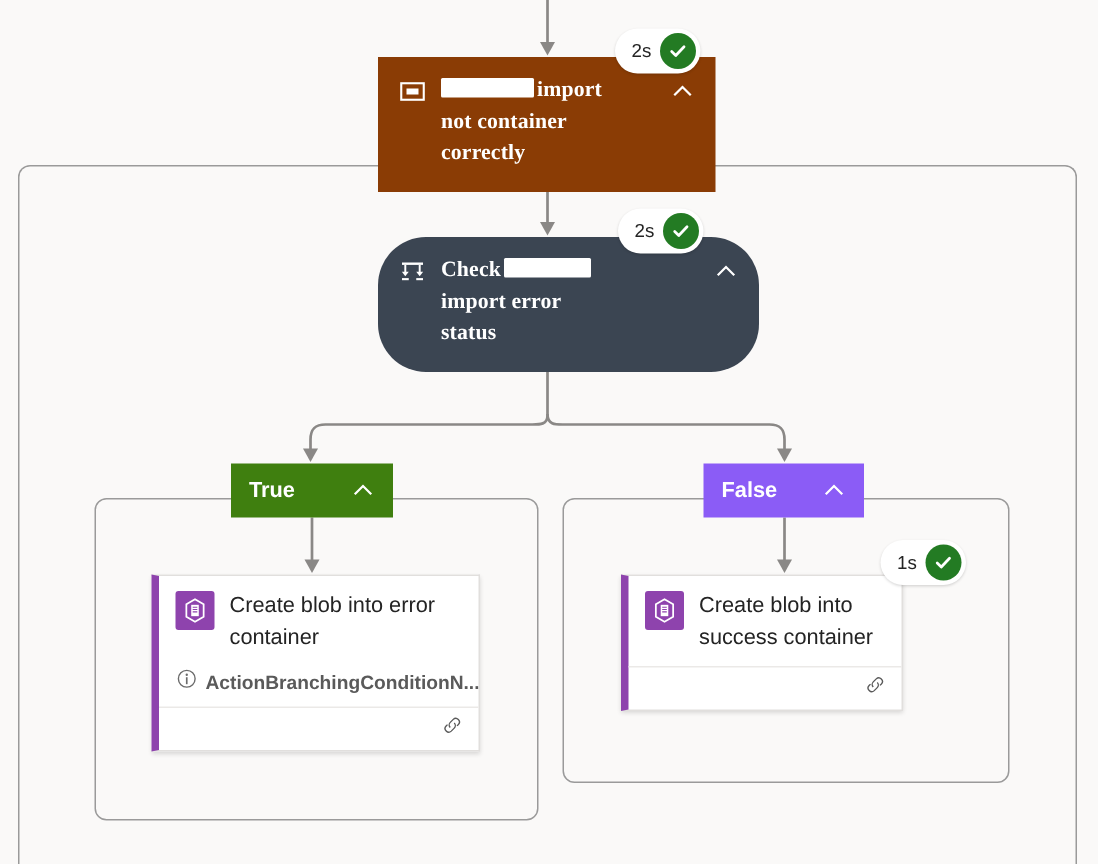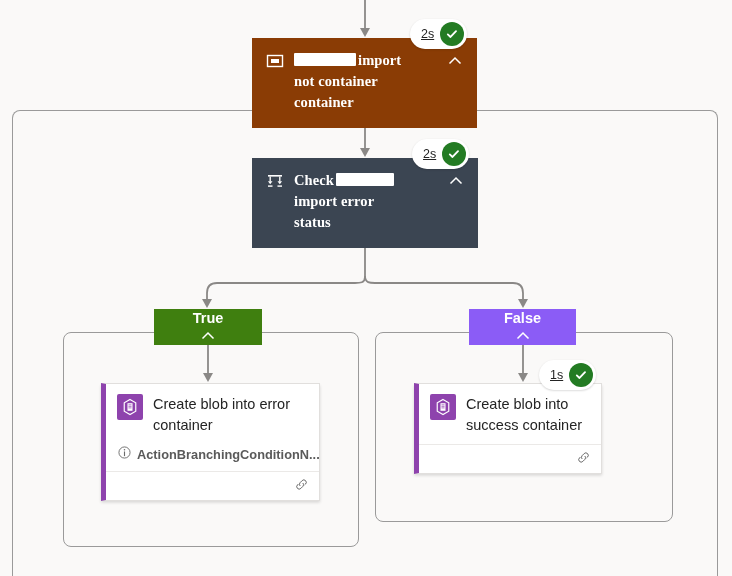--- a/index.html
+++ b/index.html
@@ -92,44 +92,44 @@
   #node-scope {
     left: 252px;
     top: 38px;
     width: 225px;
     height: 90px;
     background: #8a3c05;
   }
   #node-condition {
     left: 252px;
     top: 158px;
-    width: 226px;
+    width: 254px;
     height: 90px;
     background: #3b4552;
+    border-radius: 32px;
   }
 
   .redact {
     display: inline-block;
     background: #ffffff;
     border-radius: 1px;
     height: 13px;
     vertical-align: -1px;
   }
   #redact-1 { width: 62px; margin-right: 2px; }
   #redact-2 { width: 58px; margin-left: 2px; }
 
   
   .branch-head {
     position: absolute;
     box-sizing: border-box;
     display: flex;
     align-items: center;
-    padding: 1px 12px;
+    padding: 18px 12px;
     height: 36px;
-    flex-direction: column;
   }
   .branch-head .blabel {
     color: #ffffff;
     font-size: 14.5px;
     font-weight: bold;
     flex: 1;
   }
   .branch-head .chev { width: 16px; height: 16px; }
   #branch-true {
     left: 154px; top: 309px; width: 108px;
@@ -203,35 +203,34 @@
     display: flex;
     align-items: center;
     padding: 0 3px 0 11px;
     gap: 6px;
     box-shadow: 0 0.8px 2px rgba(0,0,0,0.16);
     z-index: 6;
   }
   .pill .dur {
     font-size: 12.5px;
     color: #242424;
-    text-decoration: underline;
   }
   .pill .dot {
     width: 24px; height: 24px;
     border-radius: 50%;
     display: flex;
     align-items: center;
     justify-content: center;
   }
   .dot.ok { background: #237b23; }
   .dot.skipped { background: #5d5d5d; }
   #pill-scope { left: 410px; top: 19px; }
   #pill-condition { left: 412px; top: 139px; }
   #pill-error { left: 252px; top: 360px; }
-  #pill-success { left: 539px; top: 360px; }
+  #pill-success { left: 587px; top: 360px; }
 </style>
 </head>
 <body>
 
 <div id="canvas">
 
   <svg id="wires" viewBox="0 0 732 576">
     <g fill="none" stroke="#8a8886" stroke-width="1.8">
 
       <path d="M365,0 L365,32"></path>
@@ -264,21 +263,21 @@
   <div class="scope-box" id="true-scope"></div>
   <div class="scope-box" id="false-scope"></div>
 
   <div class="node" id="node-scope">
     <span class="nicon">
       <svg viewBox="0 0 18 18" width="18" height="18">
         <rect x="1.5" y="3.5" width="15" height="11" fill="none" stroke="#ffffff" stroke-width="1.4"></rect>
         <rect x="5" y="7" width="8" height="4" fill="#ffffff"></rect>
       </svg>
     </span>
-    <span class="title"><span class="redact" id="redact-1"></span><span>import</span><br><span>not container</span><br><span>container</span></span>
+    <span class="title"><span class="redact" id="redact-1"></span><span>import</span><br><span>not container</span><br><span>correctly</span></span>
     <span class="chev">
       <svg viewBox="0 0 16 16" width="16" height="16">
         <path d="M2.5,10.5 L8,5 L13.5,10.5" fill="none" stroke="#ffffff" stroke-width="1.5"></path>
       </svg>
     </span>
   </div>
 
   <div class="node" id="node-condition">
     <span class="nicon">
       <svg viewBox="0 0 18 18" width="18" height="18">

